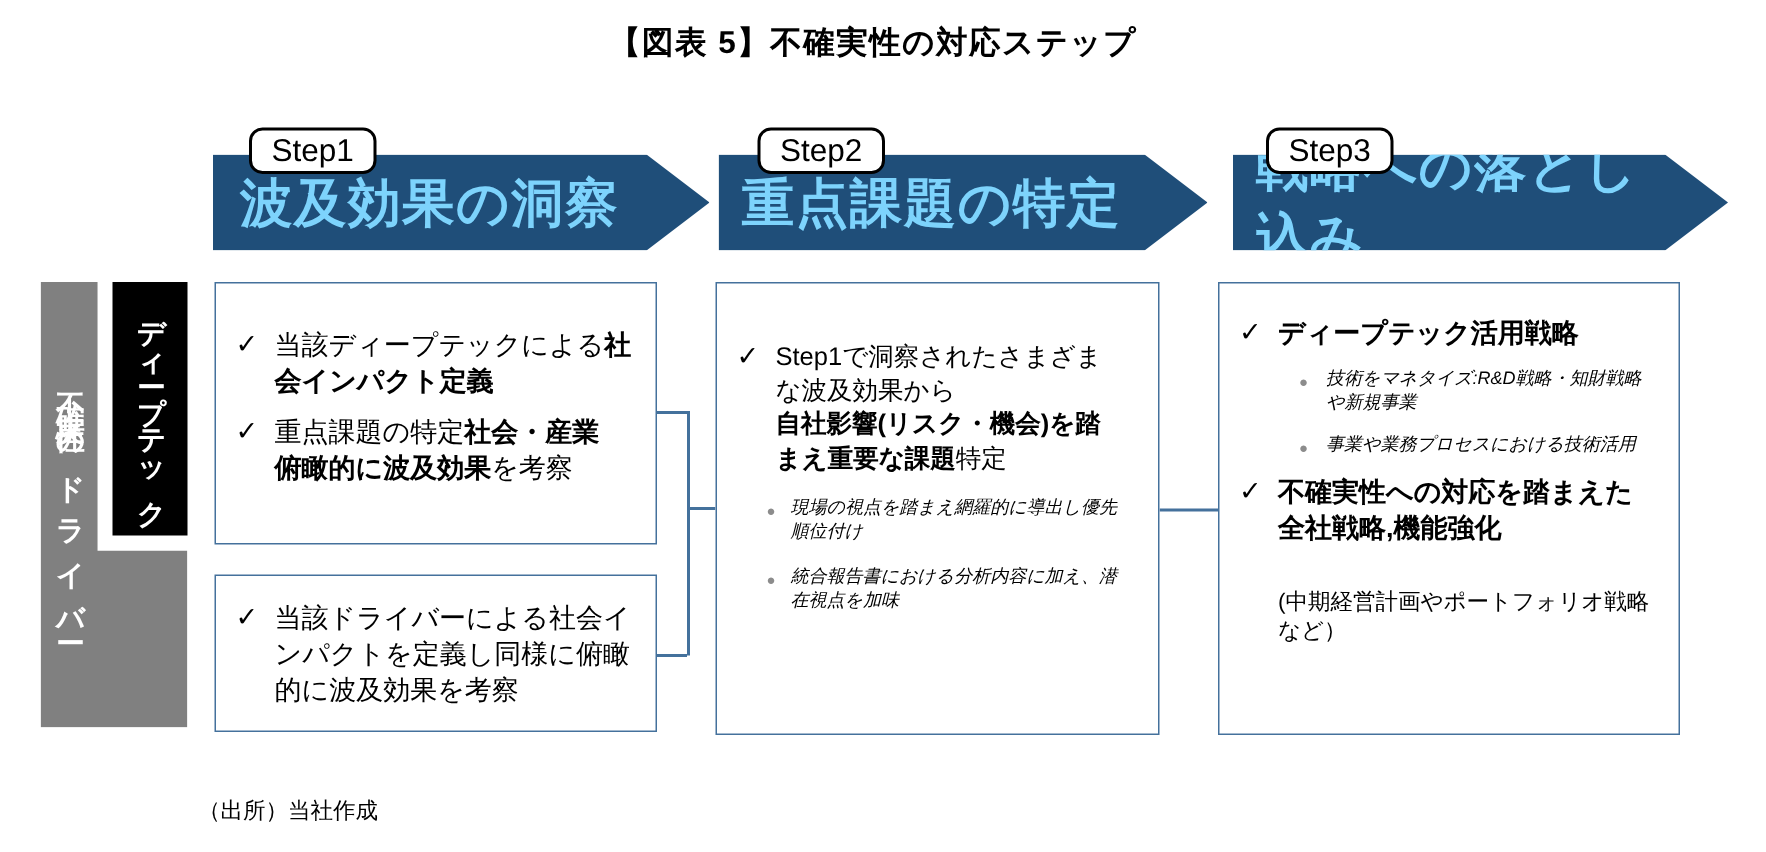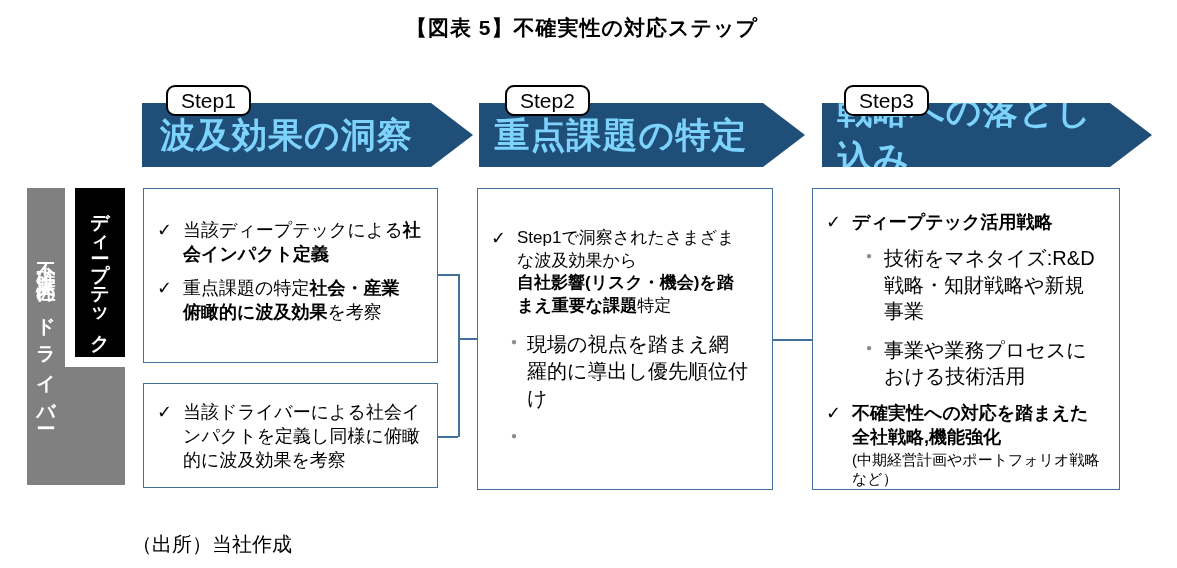--- a/index.html
+++ b/index.html
@@ -47,28 +47,28 @@
   .c-mid3 {left:773px;top:339px;width:39px;height:1.5px;}
 
   
   .bullet{display:flex;margin-bottom:10px;}
   .check{flex:none;width:26px;font-weight:bold;font-size:18px;}
   .btext{flex:1;font-size:18px;line-height:1.33;}
   .box-m .btext{font-size:17px;}
   .bold{font-weight:bold;}
   .sub{display:flex;margin-bottom:12px;}
   .sub .dot{flex:none;color:#8c8c8c;font-size:10px;padding-top:5px;}
-  .sub .stext{flex:1;font-size:20px;line-height:1.33;}
+  .sub .stext{flex:1;font-size:12px;line-height:1.33;font-style:italic;}
   .box-m .sub{padding-left:20px;margin-top:14px;}
   .box-m .sub .dot{width:16px;}
   .box-r .sub{padding-left:40px;margin-top:2px;}
   .box-r .sub .dot{width:18px;}
-  .note{font-weight:normal;font-size:15px;line-height:1.3;display:block;}
+  .note{font-weight:normal;font-size:15px;line-height:1.3;display:block;margin-top:27px;}
 
-  .source{position:absolute;left:132px;top:531px;font-size:20px;}
+  .source{position:absolute;left:132px;top:531px;font-size:15px;}
 </style>
 </head>
 <body>
 
 <div class="canvas">
 
   <div class="title">【図表 5】不確実性の対応ステップ</div>
 
   <div class="arrow a1">
     <span class="alabel">波及効果の洞察</span>
@@ -124,20 +124,21 @@
         <span>Step1で洞察されたさまざまな波及効果から</span><br>
         <span class="bold">自社影響(リスク・機会)を踏まえ重要な課題</span><span>特定</span>
       </span>
     </div>
     <div class="sub">
       <span class="dot">●</span>
       <span class="stext">現場の視点を踏まえ網羅的に導出し優先順位付け</span>
     </div>
     <div class="sub">
       <span class="dot">●</span>
+      <span class="stext">統合報告書における分析内容に加え、潜在視点を加味</span>
     </div>
   </div>
 
   <div class="box box-r">
     <div class="bullet">
       <span class="check">✓</span>
       <span class="btext bold">ディープテック活用戦略</span>
     </div>
     <div class="sub">
       <span class="dot">●</span>

